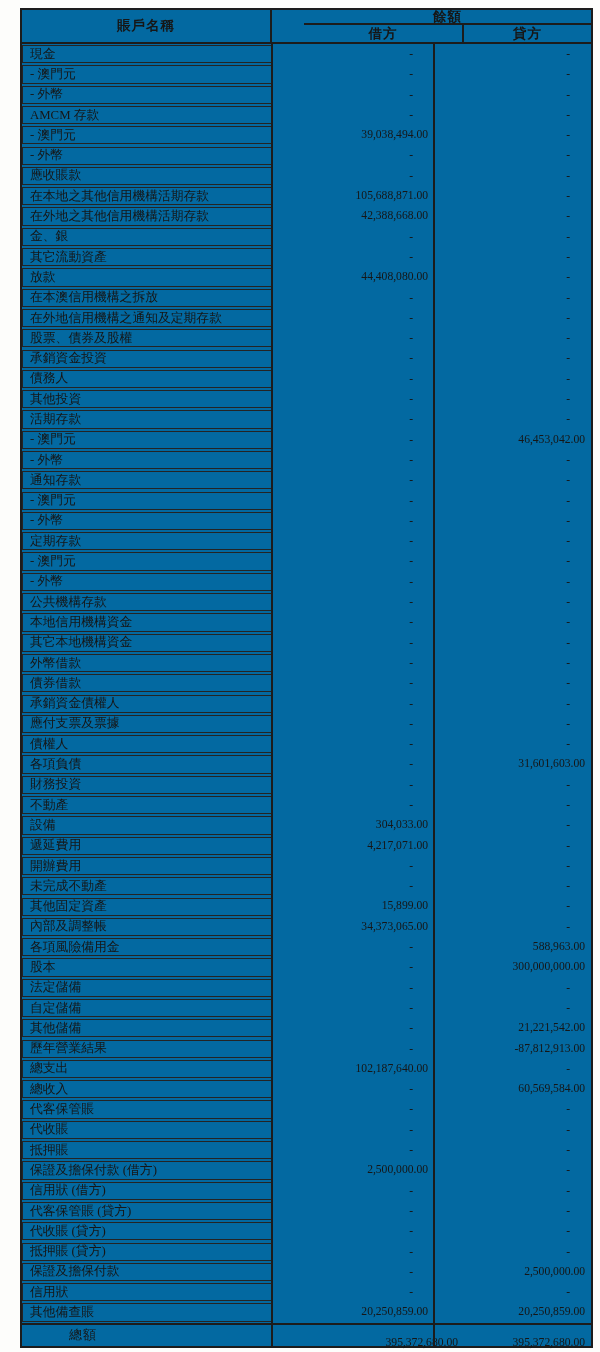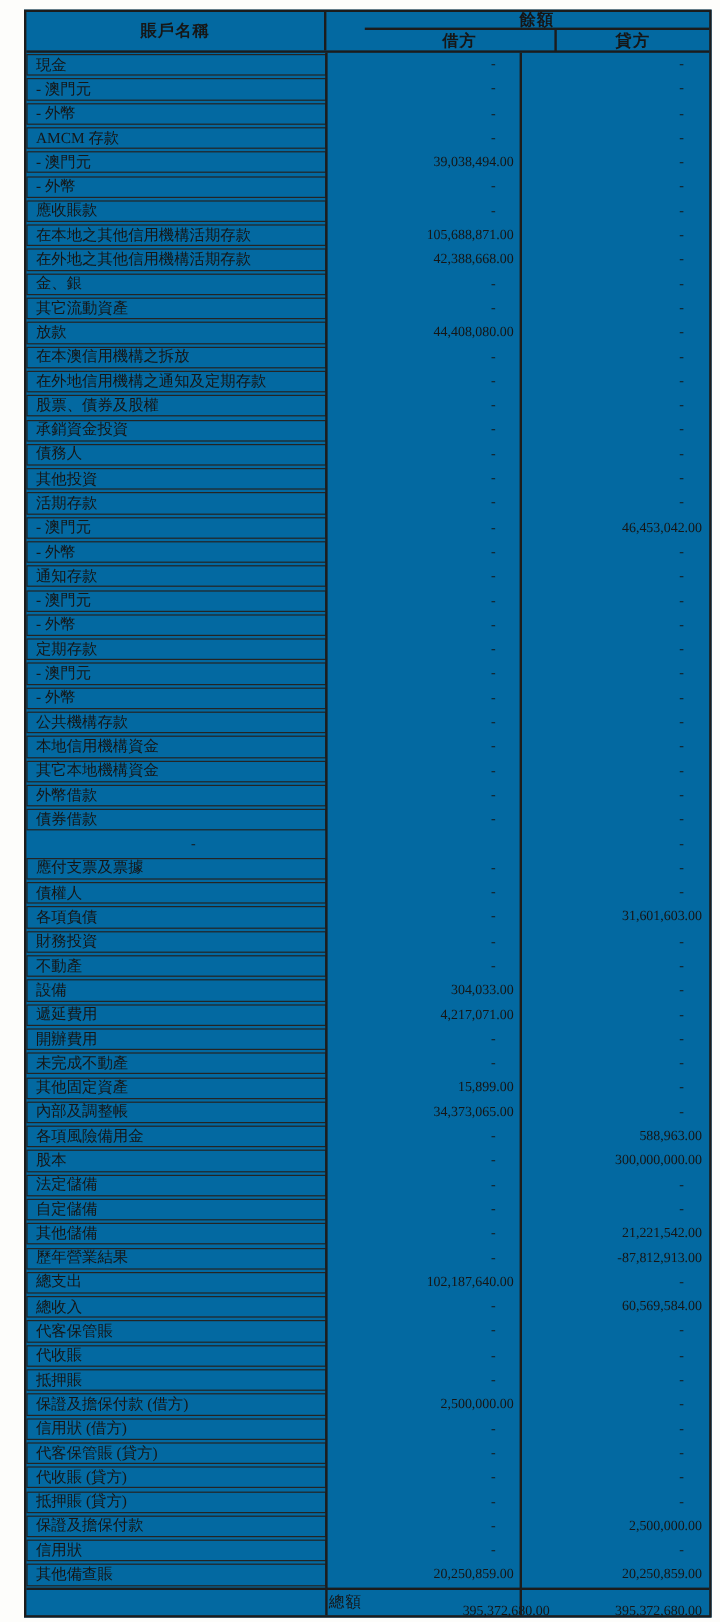--- a/index.html
+++ b/index.html
@@ -92,23 +92,24 @@
   .amount.dash { padding-right: 21px; }
   
   .total-row {
     display: flex;
     height: 23px;
     align-items: center;
     border-top: 2px solid #1c1c1c;
   }
   .total-label {
     width: 280px;
-    text-align: right;
+    text-align: left;
     font-size: 13px;
     letter-spacing: 1px;
+    padding-left: 47px;
   }
   .total-row .amount { line-height: 23px; margin-top: 15px; }
 </style>
 </head>
 <body>
 
 <div class="page">
   <div class="balance-table">
 
     <div class="thead">
@@ -281,20 +282,21 @@
             <div class="acct">外幣借款</div>
             <div class="amount debit dash">-</div>
             <div class="amount credit dash">-</div>
           </div>
           <div class="trow">
             <div class="acct">債券借款</div>
             <div class="amount debit dash">-</div>
             <div class="amount credit dash">-</div>
           </div>
           <div class="trow">
+            <div class="acct">承銷資金債權人</div>
             <div class="amount debit dash">-</div>
             <div class="amount credit dash">-</div>
           </div>
           <div class="trow">
             <div class="acct">應付支票及票據</div>
             <div class="amount debit dash">-</div>
             <div class="amount credit dash">-</div>
           </div>
           <div class="trow">
             <div class="acct">債權人</div>

